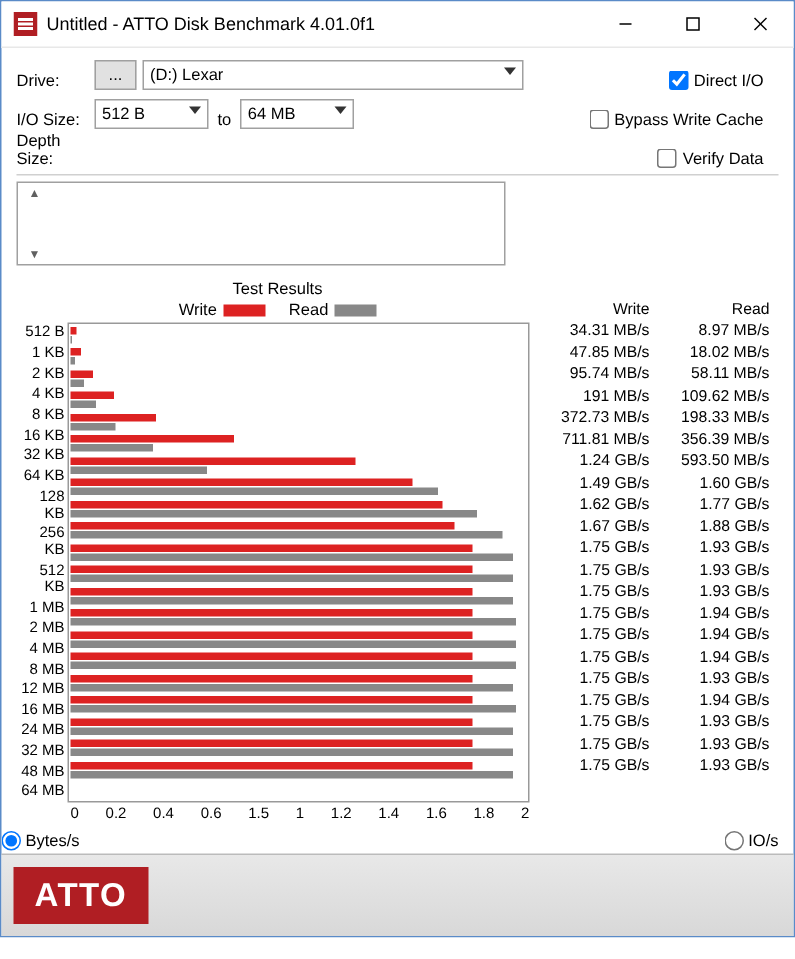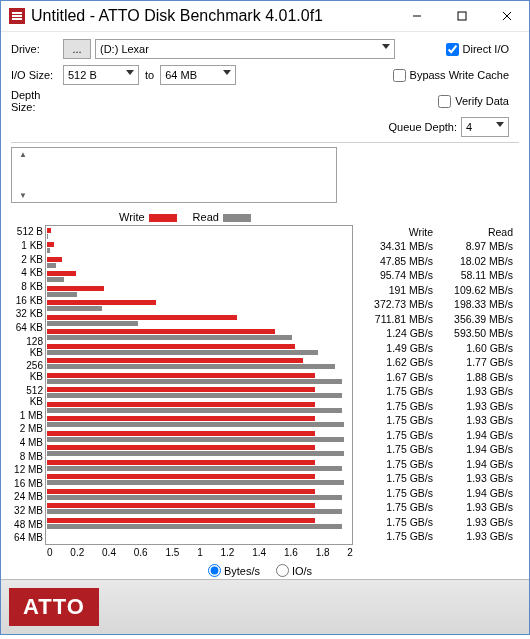--- a/index.html
+++ b/index.html
@@ -1,26 +1,26 @@
 <!DOCTYPE html>
 <html><head>
 <meta charset="utf-8">
 <style>
 html,body{margin:0;padding:0;font-family:"Segoe UI",Tahoma,sans-serif;font-size:11px;background:#fff;color:#000}
 .window{width:530px;border:1px solid #5a8bc8;box-sizing:border-box;background:#fff}
 .titlebar{height:30px;display:flex;align-items:center;background:#fff;border-bottom:1px solid #e8e8e8}
 .titlebar .app-icon{width:16px;height:16px;margin:0 6px 0 8px}
-.titlebar .title{flex:1;font-size:16px;color:#000}
+.titlebar .title{flex:1;font-size:12px;color:#000}
 .titlebar .win-controls{display:flex}
 .titlebar .wc{width:45px;height:30px;display:flex;align-items:center;justify-content:center;font-size:11px;color:#333}
 .menubar{height:20px;display:flex;align-items:center;padding:0 4px;border-bottom:1px solid #d8d8d8;background:#fff}
 .menubar .menu-item{padding:2px 6px;font-size:11px}
 .menubar .menu-item u{}
 .panel{padding:6px 10px 4px 10px}
-.row{display:flex;align-items:center;margin-bottom:4px;height:22px}
+.row{display:flex;align-items:flex-end;margin-bottom:4px;height:22px}
 .row-label{width:52px;color:#000}
 .combo{border:1px solid #a0a0a0;background:#fff;height:20px;display:flex;align-items:center;padding:0 4px;font-size:11px;position:relative;box-sizing:border-box}
 .combo .caret{position:absolute;right:4px;top:4px;width:0;height:0;border-left:4px solid transparent;border-right:4px solid transparent;border-top:5px solid #333}
 .btn-small{border:1px solid #a0a0a0;background:#e1e1e1;height:20px;padding:0 6px;display:flex;align-items:center;justify-content:center;font-size:11px;box-sizing:border-box}
 .chk{display:flex;align-items:center;gap:4px}
 .chk input{width:13px;height:13px;margin:0}
 .right-col{position:absolute;right:20px;display:flex;align-items:center;gap:4px}
 .top-area{position:relative}
 .sep{border:0;border-top:1px solid #d0d0d0;margin:4px 0}
 .desc-box{border:1px solid #a0a0a0;height:56px;padding:2px 4px;font-size:11px;width:326px;display:flex;box-sizing:border-box}
@@ -40,21 +40,21 @@
 .chart-wrap{display:flex}
 .bar-row{display:flex;align-items:center;height:14.5px;padding-left:1px}
 .bar{height:5px}
 .bar.write{background:#d22}
 .bar.read{background:#888}
 .x-axis{display:flex;justify-content:space-between;font-size:10px;padding:2px 0 0 0;margin-left:36px;width:306px}
 .x-label{text-align:center;font-size:10px;margin-left:36px}
 .results-cols{flex:1;display:flex;font-size:10.5px;margin-top:14px}
 .rc{flex:1;text-align:right;padding-right:6px;line-height:14.5px}
 .rc .hd{height:14px}
-.radio-row{display:flex;gap:16px;padding:4px 0 2px 0;justify-content:center;margin-right:10px}
+.radio-row{display:flex;gap:16px;padding:4px 0 2px 0;justify-content:space-between;margin-right:10px}
 .radio-row label{display:flex;align-items:center;gap:3px;font-size:11px}
 .radio-row input{margin:0}
 .footer{height:54px;background:linear-gradient(#e8e8e8,#d8d8d8);display:flex;align-items:center;border-top:1px solid #bbb;position:relative}
 .footer-logo{background:#b01e23;color:#fff;font-weight:bold;font-size:22px;padding:6px 14px;margin-left:8px;font-family:Arial,sans-serif;letter-spacing:1px}
 </style>
 </head>
 <body>
 
 <div class="window">
 
@@ -84,21 +84,21 @@
           </svg>
         </div>
     </div>
   </div>
 
 
   <div class="panel top-area">
     <div class="row">
       <div class="row-label">Drive:</div>
       <div class="btn-small" style="width:28px;margin-right:4px">...</div>
-      <div class="combo" style="width:300px">
+      <div class="combo" style="width:254px">
           <span>(D:) Lexar</span>
           <span class="caret"></span>
         </div>
       <div class="right-col">
           <label class="chk">
             <input type="checkbox" checked="" style="">
             <span>Direct I/O</span>
           </label>
         </div>
     </div>
@@ -120,44 +120,36 @@
           </label>
         </div>
     </div>
     <div class="row">
       <div class="row-label">Depth Size:</div>
       <div class="right-col">
           <label class="chk">
             <input type="checkbox" style="">
             <span>Verify Data</span>
           </label>
-        </div>
-    </div>
-    <div class="row">
-      <div class="right-col">
-          <span>Queue Depth:</span>
-      <div class="combo" style="width:48px">
-            <span>4</span>
-            <span class="caret"></span>
-          </div>
         </div>
     </div>
     <hr class="sep">
     <div class="row" style="height:auto;align-items:flex-start">
       <div class="desc-box">
         <div class="desc-scroll">
             <span class="arr">▲</span>
             <span class="arr">▼</span>
           </div>
       </div>
     </div>
   </div>
 
   <div class="chart-area">
     <div class="chart-left">
+      <div class="chart-title">Test Results</div>
       <div class="legend">
         <span><span>Write</span><span class="sw sw-write"></span></span>
         <span><span>Read</span><span class="sw sw-read"></span></span>
       </div>
       <div class="chart-wrap">
         <div class="chart-y-labels" id="y-labels">
             <div>512 B</div>
             <div>1 KB</div>
             <div>2 KB</div>
             <div>4 KB</div>

